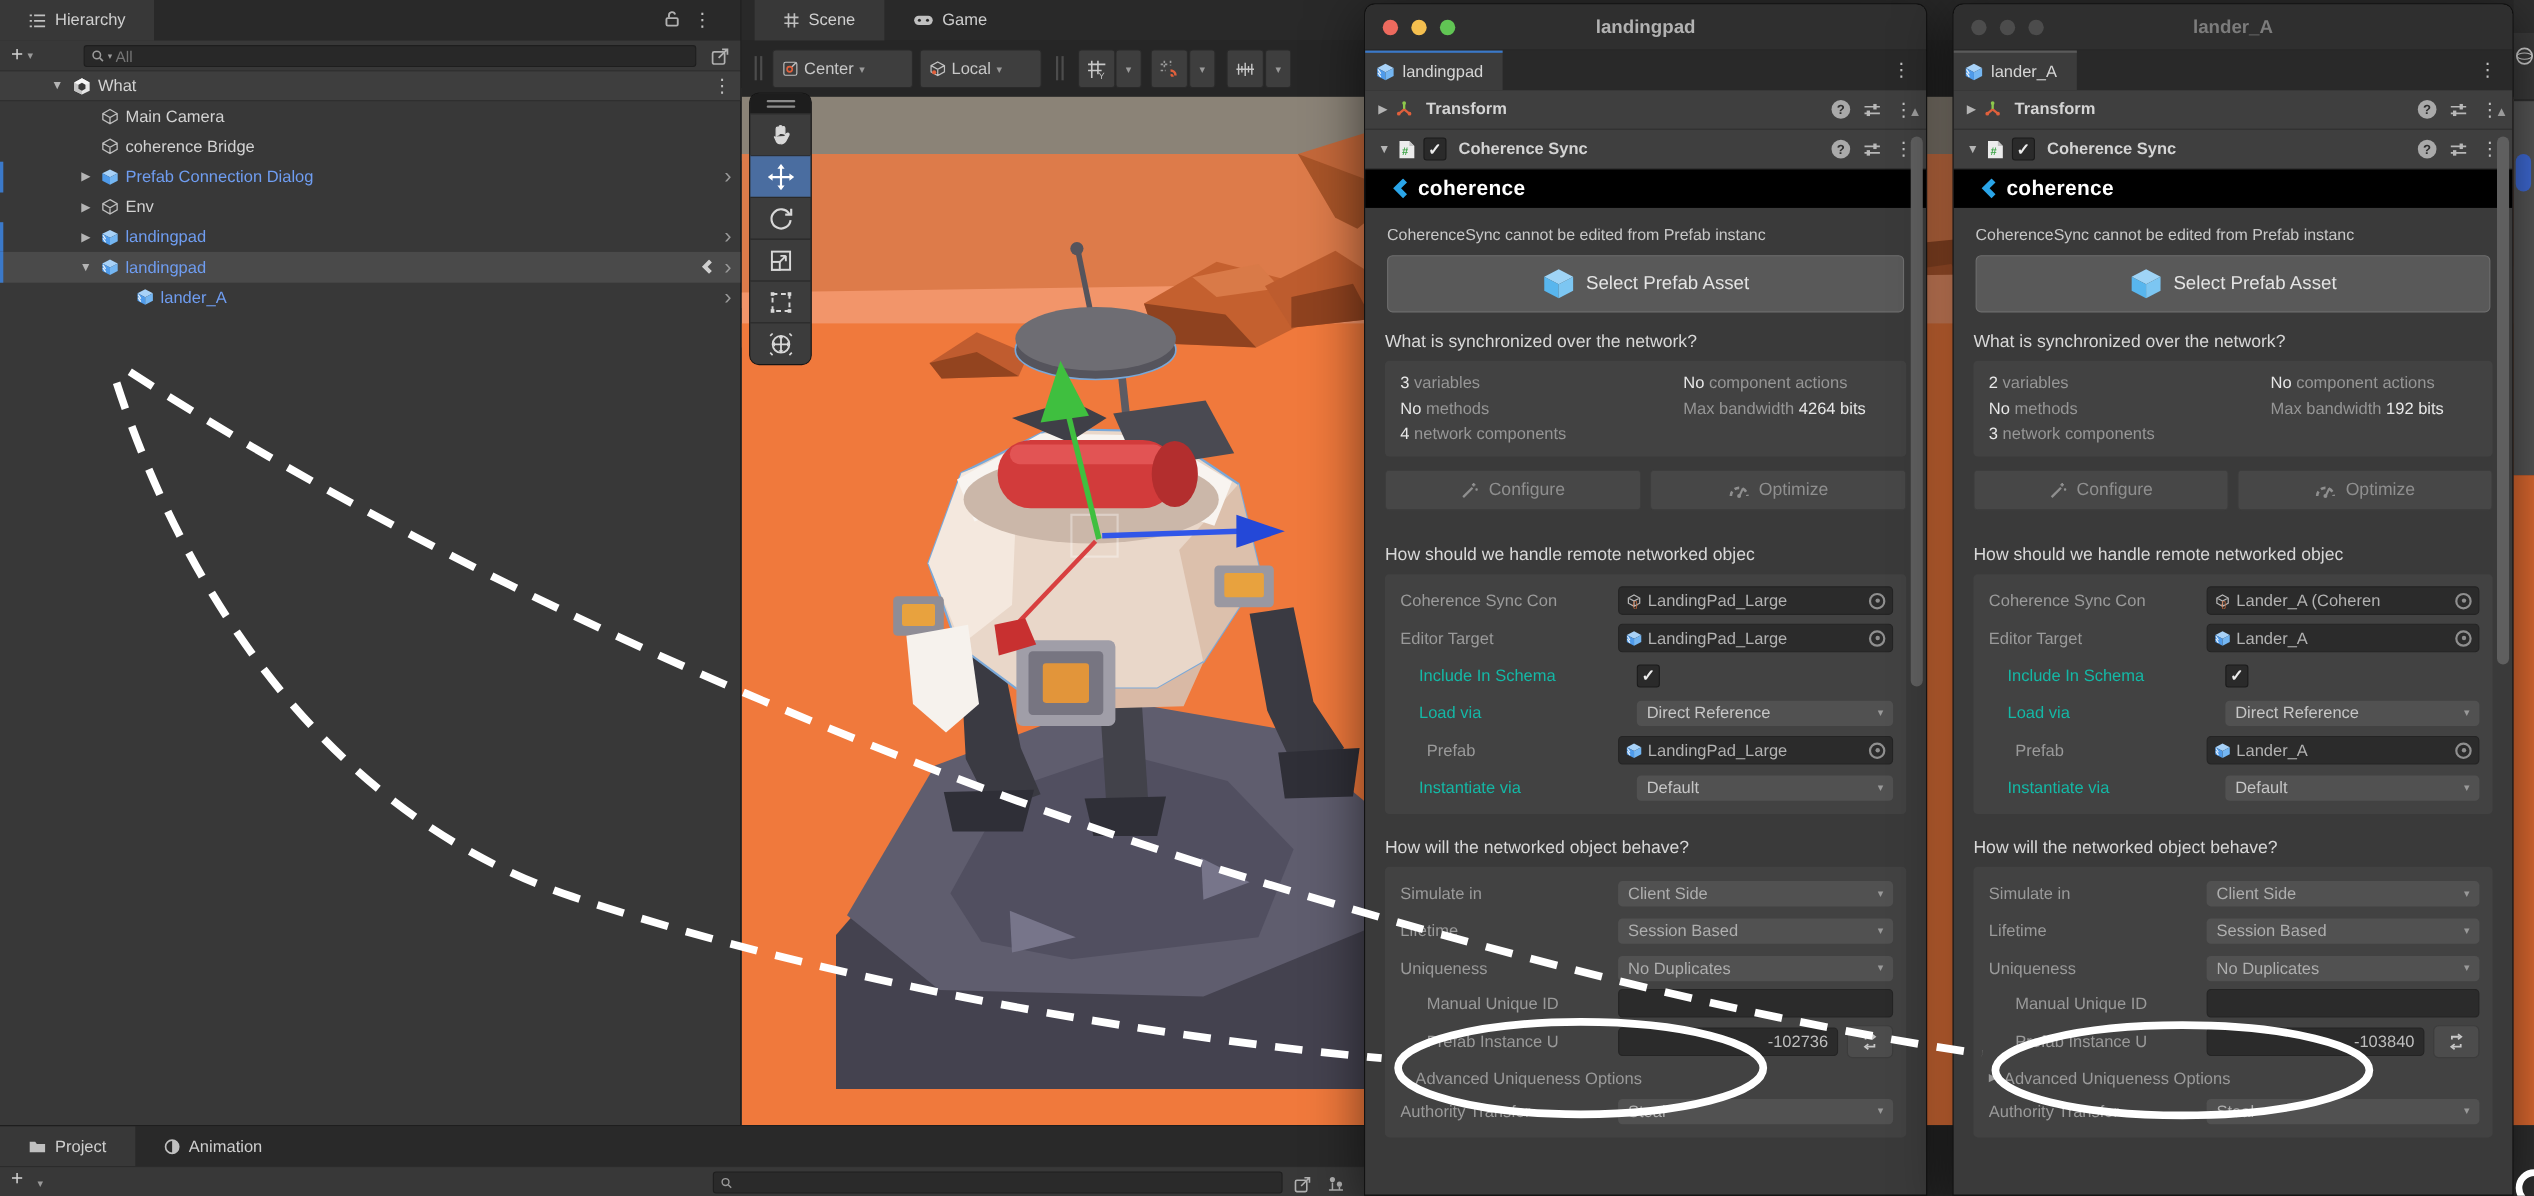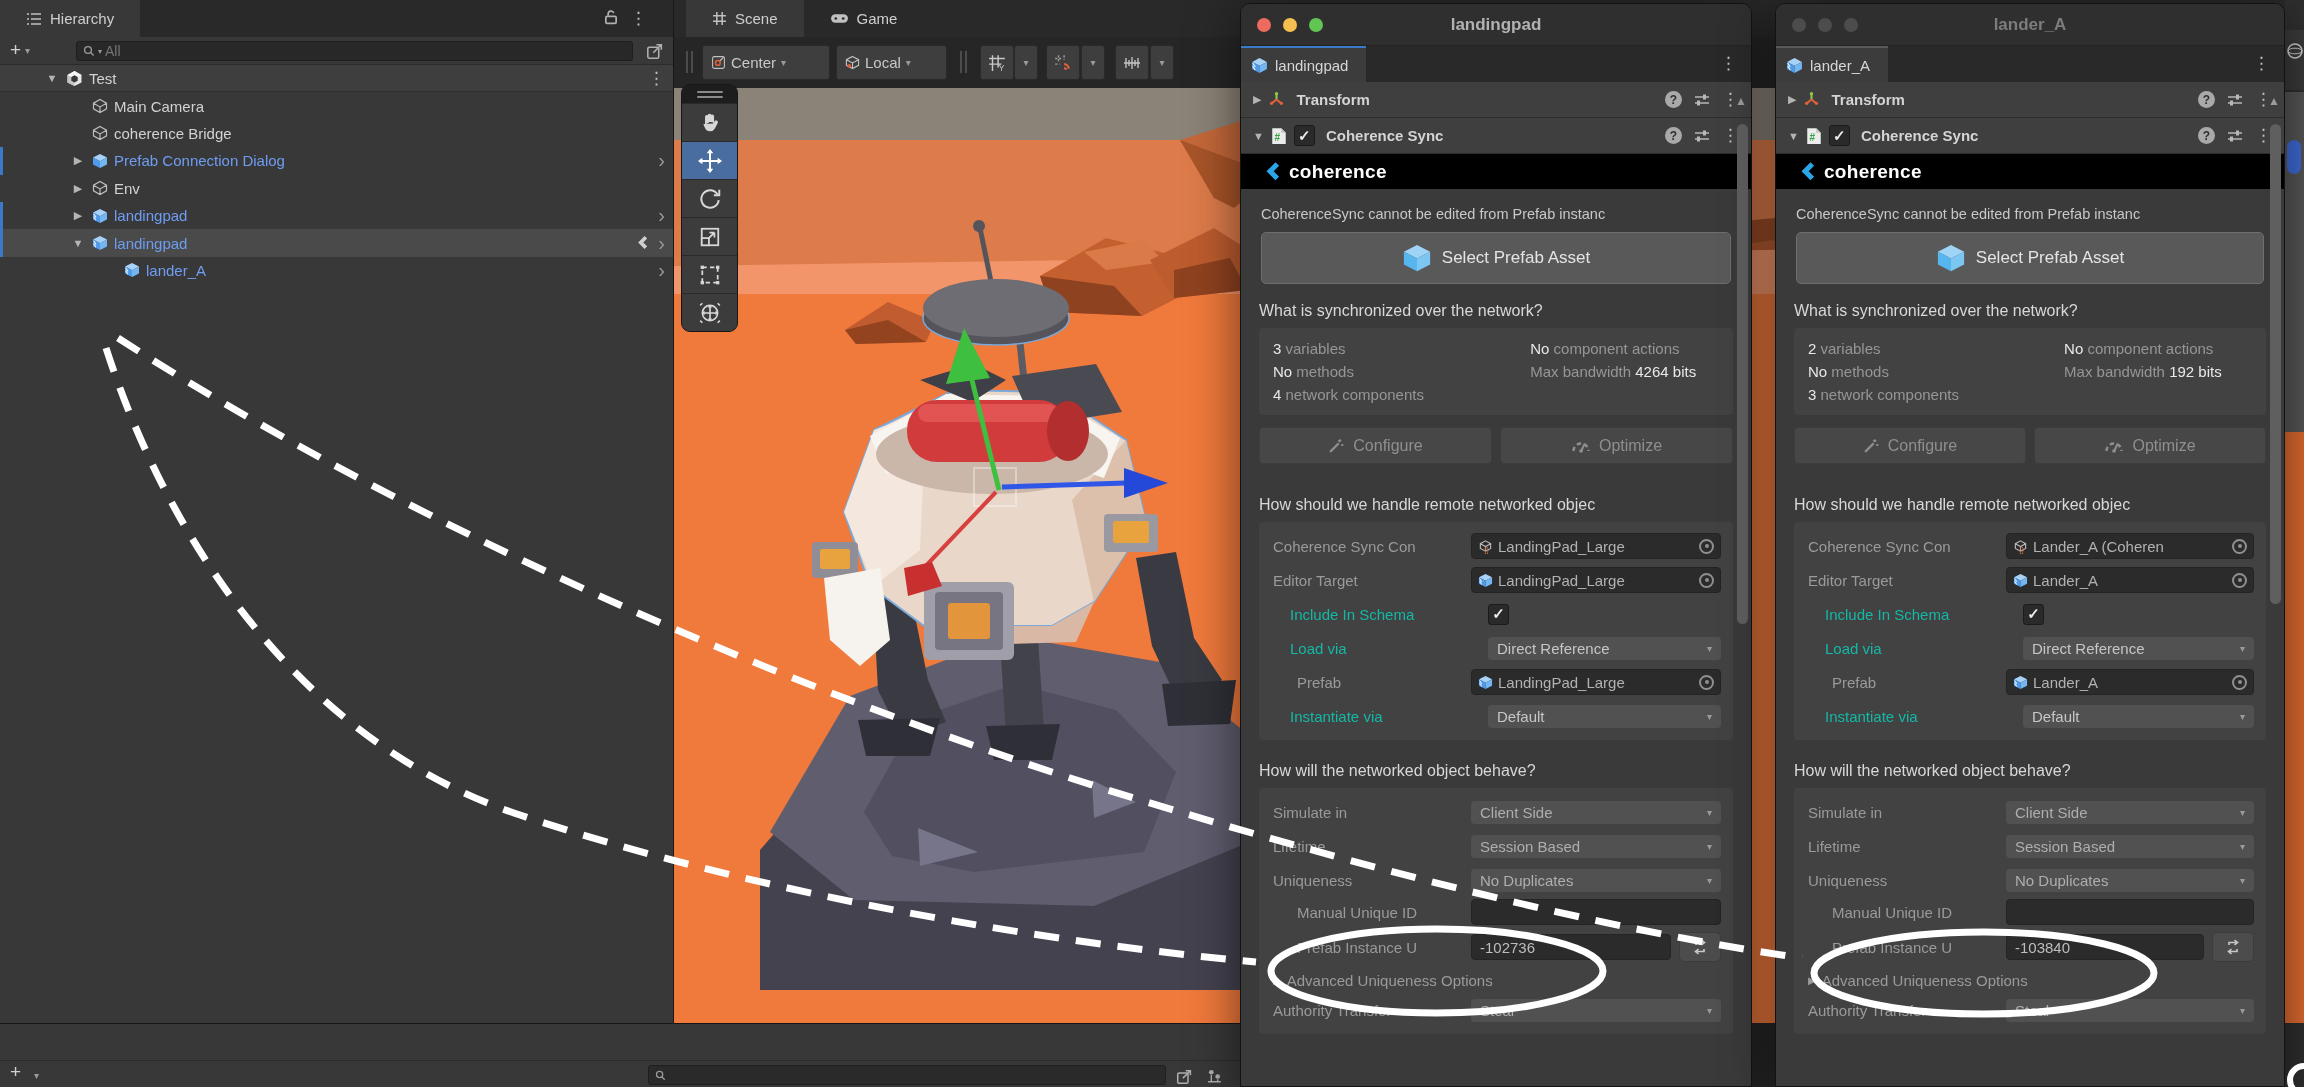--- a/index.html
+++ b/index.html
@@ -87,21 +87,21 @@
   .flabel { flex:0 0 198px; color:#9a9a9a; font-size:15px; white-space:nowrap; overflow:hidden; }
   .flabel.lit { color:#14b8a6;margin-left:17px; }
   .flabel.ind { padding-left:24px; }
   .fctrl { flex:1; min-width:0; display:flex; align-items:center; gap:8px; }
   .objfield { flex:1; height:26px; background:#2b2b2b; border:1px solid #242424; border-radius:4px; display:flex; align-items:center; gap:5px; padding:0 6px; color:#b2b2b2; font-size:15px; min-width:0; }
   .objfield .txt { flex:1; white-space:nowrap; overflow:hidden; }
   .picker { width:15px; height:15px; border:2px solid #8f8f8f; border-radius:50%; position:relative; flex:none; }
   .picker::after { content:''; position:absolute; inset:3.5px; background:#8f8f8f; border-radius:50%; }
   .dd { flex:1; height:23px; background:#515151; border-radius:4px; display:flex; align-items:center; padding:0 9px; color:#aeaeae; font-size:15px; min-width:0; }
   .dd .txt { flex:1; white-space:nowrap; overflow:hidden; }
-  .txtfield { flex:1; height:26px; background:#2b2b2b; border:1px solid #242424; border-radius:4px; color:#bdbdbd; font-size:15px; padding:0 8px; display:flex; align-items:center; }
+  .txtfield { flex:1; height:26px; background:#2b2b2b; border:1px solid #242424; border-radius:4px; color:#bdbdbd; font-size:15px; padding:0 8px; display:flex; align-items:center;justify-content:flex-end; }
   .sqbtn { flex:none; width:42px; height:30px; background:#4c4c4c; border:1px solid #3c3c3c; border-radius:5px; display:flex; align-items:center; justify-content:center; }
   .foldrow { display:flex; align-items:center; gap:6px; min-height:26px; padding:0 12px 0 14px; color:#9a9a9a; font-size:15px; }
   .vscroll-arrow { position:absolute; right:4px; top:90px; color:#9a9a9a; font-size:12px; z-index:11; }
   .vscroll-thumb { position:absolute; right:3px; width:11px; border-radius:6px; background:#5f5f5f; z-index:11; }
 
   
   #bottom-panel { left:0; top:1023px; width:1240px; height:64px; background:#383838; border-top:1px solid #161616; z-index:3; }
   #bottom-toolbar { position:absolute; left:0; right:0; top:36px; height:28px; background:#383838; border-top:1px solid #2b2b2b; }
   #proj-search { position:absolute; left:648px; top:4px; width:518px; height:20px; background:#2a2a2a; border:1px solid #1f1f1f; border-radius:3px; display:flex; align-items:center; padding:0 6px; gap:5px; }
   #proj-search input { flex:1; background:transparent; border:none; outline:none; color:#bbb; font-size:13px; font-family:"Liberation Sans",sans-serif; }
@@ -335,21 +335,21 @@
     <div class="h-row scene-head d0">
       <span class="exp tri">▼</span>
       <span class="ric">
           <svg width="17" height="17" viewBox="0 0 16 16">
             <path d="M8 1 14.6 4.8v7L8 15 1.4 11.8v-7Z" fill="#e6e6e6"></path>
             <path d="M8 1 14.6 4.8 8 8.4 1.4 4.8Z" fill="#f6f6f6"></path>
             <path d="M8 8.4v6.6L1.4 11.8v-7Z" fill="#c4c4c4"></path>
             <path d="M8 5 11 6.7v3.4L8 11.8 5 10.1V6.7Z" fill="#383838"></path>
           </svg>
         </span>
-      <span class="lab">Test</span>
+      <span class="lab">What</span>
       <span class="rowright">
           <span class="kebab">⋮</span>
         </span>
     </div>
     <div class="h-row d1">
       <span class="exp"></span>
       <span class="ric">
           <svg width="16" height="16" viewBox="0 0 16 16">
             <path d="M8 1.5 14.5 5.2v5.6L8 14.5 1.5 10.8V5.2Z M1.5 5.2 8 8.9 14.5 5.2 M8 8.9v5.6" stroke="#bdbdbd" stroke-width="1.2" fill="none"></path>
           </svg>
@@ -432,20 +432,35 @@
         </span>
       <span class="lab">lander_A</span>
       <span class="rowright">
           <span class="chev">›</span>
         </span>
     </div>
   </div>
 </div>
 
 <div id="bottom-panel" class="abs">
+  <div class="tabstrip" style="height:36px">
+    <div class="tab active">
+      <svg width="16" height="13" viewBox="0 0 16 12">
+          <path d="M1 1.5h5l1.5 2H15V11H1Z" fill="#c0c0c0"></path>
+        </svg>
+      <span>Project</span>
+    </div>
+    <div class="tab">
+      <svg width="15" height="15" viewBox="0 0 14 14">
+          <circle cx="7" cy="7" r="5.6" stroke="#c0c0c0" stroke-width="1.4" fill="none"></circle>
+          <path d="M7 1.4A5.6 5.6 0 0 1 7 12.6Z" fill="#c0c0c0"></path>
+        </svg>
+      <span>Animation</span>
+    </div>
+  </div>
   <div id="bottom-toolbar">
     <span class="plusbtn"><span>+</span></span>
     <span class="caret" style="position:absolute;left:34px;top:9px">▾</span>
     <div id="proj-search">
       <svg width="11" height="11" viewBox="0 0 12 12">
           <circle cx="5" cy="5" r="3.4" stroke="#9a9a9a" fill="none" stroke-width="1.4"></circle>
           <path d="m7.6 7.6 3 3" stroke="#9a9a9a" stroke-width="1.4"></path>
         </svg>
       <input style="">
     </div>

